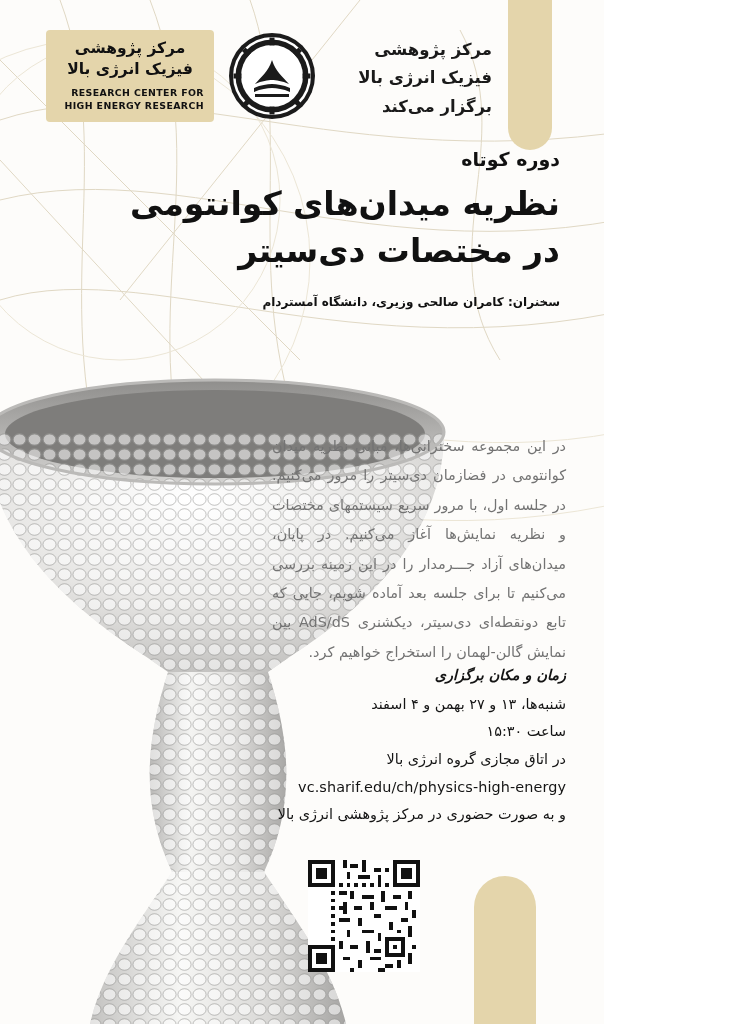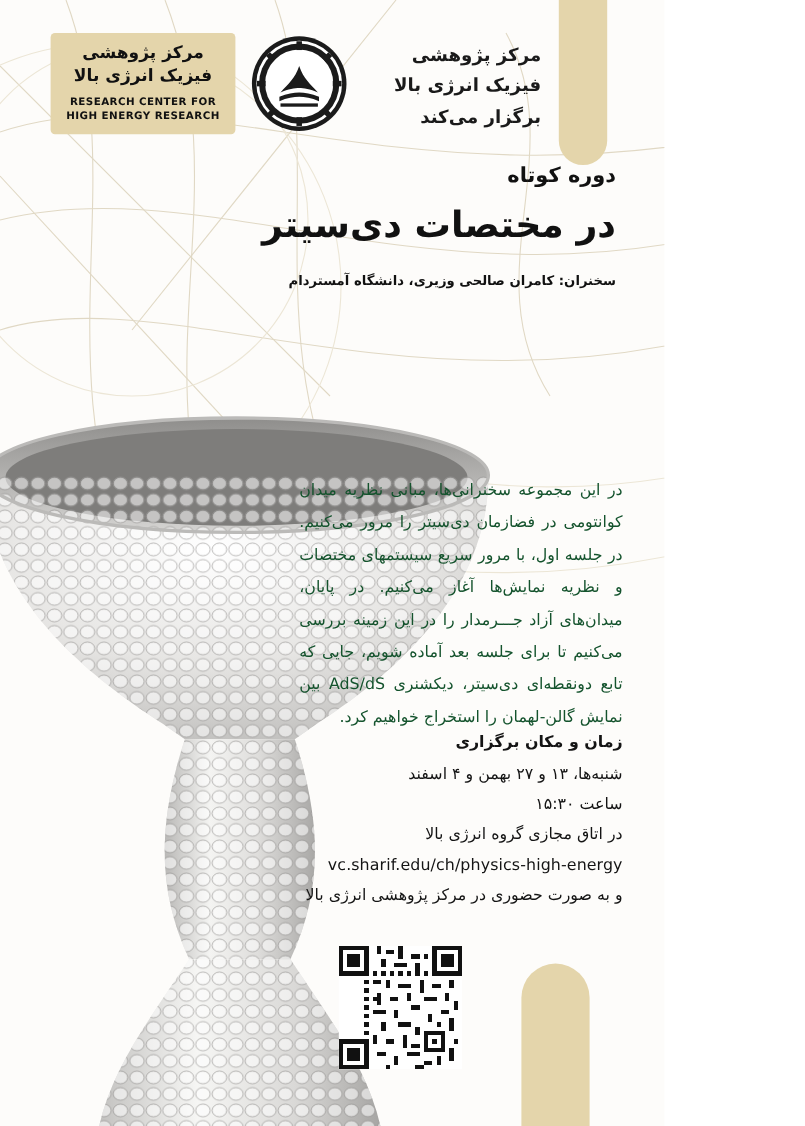--- a/index.html
+++ b/index.html
@@ -72,20 +72,21 @@
     letter-spacing: -0.2px;
   }
   .logo-en {
     margin-top: 7px;
     font-size: 9.4px;
     font-weight: bold;
     color: #111;
     line-height: 1.35;
     letter-spacing: 0.4px;
     direction: ltr;
+    text-align: right;
   }
   .sharif-seal {
     position: absolute;
     left: 228px;
     top: 32px;
     width: 88px;
     height: 88px;
   }
 
   
@@ -132,38 +133,39 @@
   
   .abstract {
     position: absolute;
     right: 38px;
     top: 432px;
     width: 294px;
     direction: rtl;
     text-align: justify;
     font-size: 14.4px;
     line-height: 2.04;
-    color: #14532d;
+    color: #737373;
   }
 
   
   .details {
     position: absolute;
     right: 38px;
     top: 662px;
     width: 300px;
     direction: rtl;
     text-align: right;
     font-size: 14.4px;
     line-height: 1.92;
     color: #141414;
   }
   .details .head {
     font-weight: bold;
     margin-bottom: 1px;
+    font-style: italic;
   }
   .details .url {
     direction: ltr;
     text-align: right;
     letter-spacing: 0.1px;
   }
 
   
   .qr {
     position: absolute;
@@ -311,20 +313,21 @@
   </svg>
 
   <div class="host">
     <div>مرکز پژوهشی</div>
     <div>فیزیک انرژی بالا</div>
     <div>برگزار می‌کند</div>
   </div>
 
   <div class="title-wrap">
     <div class="kicker">دوره کوتاه</div>
+    <div class="title-1">نظریه میدان‌های کوانتومی</div>
     <div class="title-2">در مختصات دی‌سیتر</div>
     <div class="speaker">سخنران: کامران صالحی وزیری، دانشگاه آمستردام</div>
   </div>
 
   <div class="abstract">در این مجموعه سخنرانی‌ها، مبانی نظریه میدان کوانتومی در فضازمان دی‌سیتر را مرور می‌کنیم. در جلسه اول، با مرور سریع سیستمهای مختصات و نظریه نمایش‌ها آغاز می‌کنیم. در پایان، میدان‌های آزاد جـــرمدار را در این زمینه بررسی می‌کنیم تا برای جلسه بعد آماده شویم، جایی که تابع دونقطه‌ای دی‌سیتر، دیکشنری AdS/dS بین نمایش گالن-لهمان را استخراج خواهیم کرد.</div>
 
   <div class="details">
     <div class="head">زمان و مکان برگزاری</div>
     <div>شنبه‌ها، ۱۳ و ۲۷ بهمن و ۴ اسفند</div>
     <div>ساعت ۱۵:۳۰</div>

